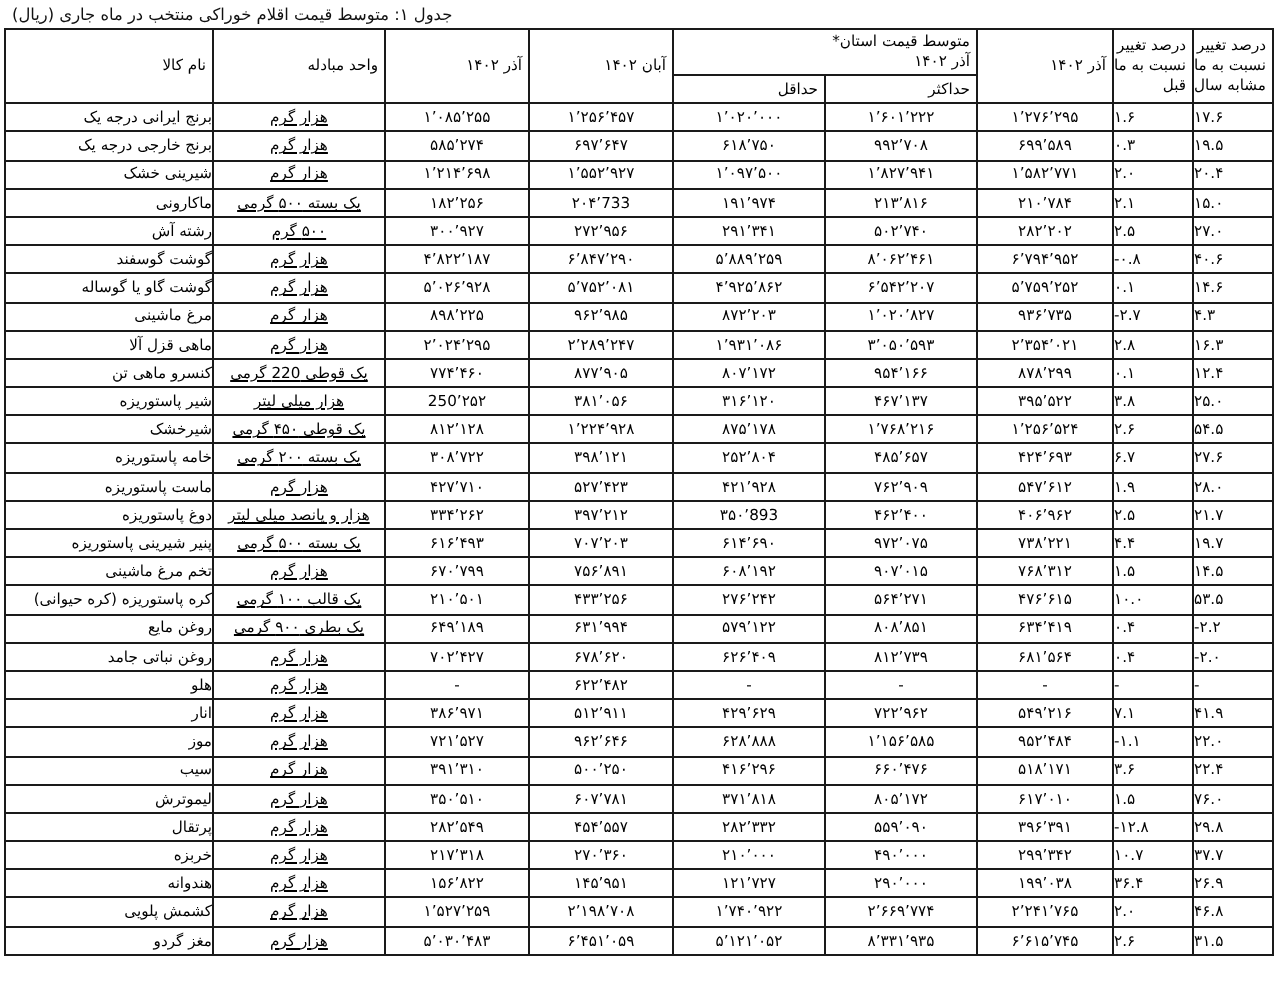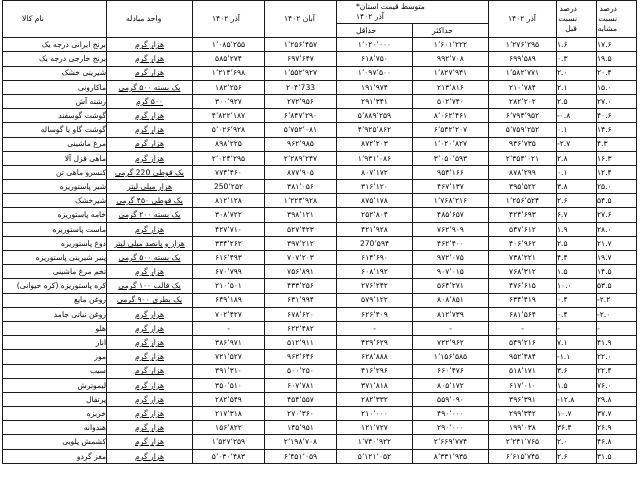--- a/index.html
+++ b/index.html
@@ -48,24 +48,24 @@
     padding: 0;
     height: 14.2px;
     box-sizing: border-box;
     overflow: hidden;
     white-space: nowrap;
     font-weight: normal;
     background: #ffffff;
   }
   table.price-table thead th {
     vertical-align: middle;
-    text-align: left;
+    text-align: right;
     font-size: 7.6px;
     line-height: 10px;
-    padding: 1px 19px;
+    padding: 1px 3px;
   }
   th.h-tall { height: 46px; }
   th.h-grp  { height: 30px; }
   th.h-sub  { height: 16px; margin-top: 28px; }
 
   
   col.c-name  { width: 104px; }
   col.c-unit  { width: 86px; }
   col.c-azar  { width: 72px; }
   col.c-aban  { width: 72px; }
@@ -100,20 +100,21 @@
     direction: ltr;
     unicode-bidi: plaintext;
   }
   .hdr-line { display: block; }
 </style>
 </head>
 <body>
 
 <div id="page">
 
+  <div id="caption">جدول ۱: متوسط قیمت اقلام خوراکی منتخب در ماه جاری (ریال)</div>
 
   <table class="price-table">
     <colgroup>
       <col class="c-py">
         <col class="c-pm">
         <col class="c-azar2">
         <col class="c-max">
         <col class="c-min">
         <col class="c-aban">
         <col class="c-azar">
@@ -300,21 +301,21 @@
           <td class="num">۵۲۷٬۴۲۳</td>
           <td class="num">۴۲۷٬۷۱۰</td>
           <td class="unit">هزار گرم</td>
           <td class="name">ماست پاستوریزه</td>
         </tr>
         <tr>
           <td class="pct">۲۱.۷</td>
           <td class="pct">۲.۵</td>
           <td class="num">۴۰۶٬۹۶۲</td>
           <td class="num">۴۶۲٬۴۰۰</td>
-          <td class="num">270٬۵۹۴</td>
+          <td class="num">۳۵۰٬893</td>
           <td class="num">۳۹۷٬۲۱۲</td>
           <td class="num">۳۳۴٬۲۶۲</td>
           <td class="unit">هزار و پانصد میلی لیتر</td>
           <td class="name">دوغ پاستوریزه</td>
         </tr>
         <tr>
           <td class="pct">۱۹.۷</td>
           <td class="pct">۴.۴</td>
           <td class="num">۷۳۸٬۲۲۱</td>
           <td class="num">۹۷۲٬۰۷۵</td>

